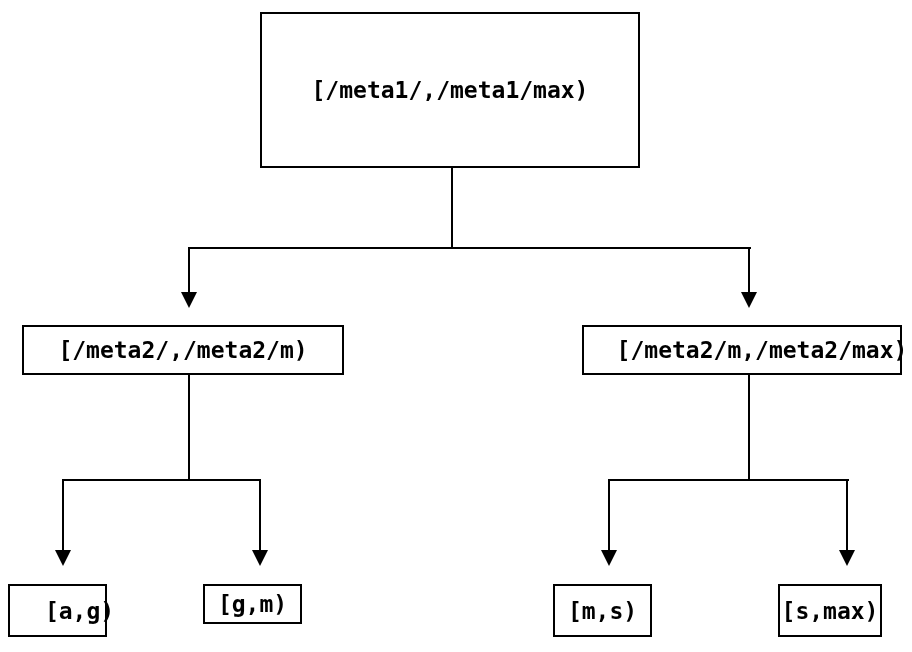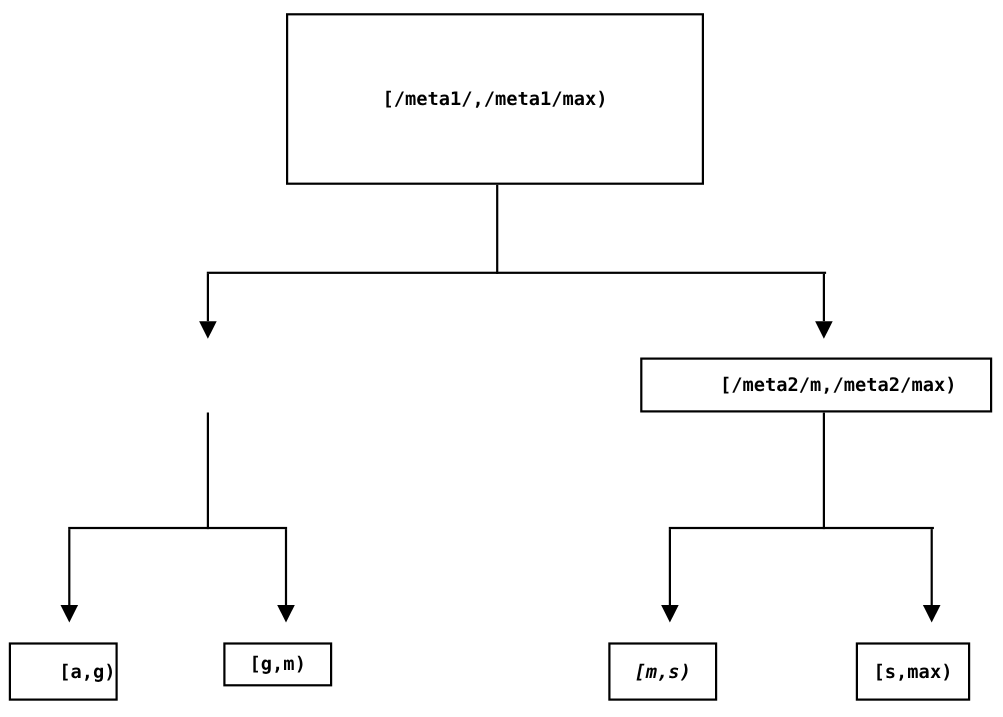--- a/index.html
+++ b/index.html
@@ -16,21 +16,21 @@
     overflow: hidden;
   }
   .node {
     position: absolute;
     box-sizing: border-box;
     border: 2px solid #000000;
     background: #ffffff;
     display: flex;
     align-items: center;
     justify-content: center;
-    font-size: 17px;
+    font-size: 23px;
     font-weight: bold;
     color: #000000;
     white-space: nowrap;
   }
   .edge {
     position: absolute;
     background: #000000;
   }
   .arrowhead {
     position: absolute;
@@ -40,21 +40,21 @@
     border-right: 8px solid transparent;
     border-top: 16px solid #000000;
   }
 
   
   #node-root      { left: 260px; top: 12px;  width: 380px; height: 156px; }
   #node-left      { left: 22px;  top: 325px; width: 322px; height: 50px; }
   #node-right     { left: 582px; top: 325px; width: 320px; height: 50px; padding-left: 40px; }
   #node-leaf-ag   { left: 8px;   top: 584px; width: 99px;  height: 53px; padding-left: 44px; }
   #node-leaf-gm   { left: 203px; top: 584px; width: 99px;  height: 40px; }
-  #node-leaf-ms   { left: 553px; top: 584px; width: 99px;  height: 53px; font-style: italic; }
+  #node-leaf-ms   { left: 553px; top: 584px; width: 99px;  height: 53px; }
   #node-leaf-smax { left: 778px; top: 584px; width: 104px; height: 53px; }
 
   
   #stem-root   { left: 451px; top: 168px; width: 2px;   height: 81px; }
   #hbar-root   { left: 188px; top: 247px; width: 563px; height: 2px; }
   #drop-root-l { left: 188px; top: 249px; width: 2px;   height: 43px; }
   #drop-root-r { left: 748px; top: 249px; width: 2px;   height: 43px; }
   #arrow-root-l { left: 181px; top: 292px; }
   #arrow-root-r { left: 741px; top: 292px; }
 
@@ -73,20 +73,21 @@
   #drop-right-r { left: 846px; top: 481px; width: 2px;   height: 69px; }
   #arrow-right-l { left: 601px; top: 550px; }
   #arrow-right-r { left: 839px; top: 550px; }
 </style>
 </head>
 <body>
 
 <div class="canvas">
 
   <div class="node" id="node-root">[/meta1/,/meta1/max)</div>
+  <div class="node" id="node-left">[/meta2/,/meta2/m)</div>
   <div class="node" id="node-right">[/meta2/m,/meta2/max)</div>
   <div class="node" id="node-leaf-ag">[a,g)</div>
   <div class="node" id="node-leaf-gm">[g,m)</div>
   <div class="node" id="node-leaf-ms">[m,s)</div>
   <div class="node" id="node-leaf-smax">[s,max)</div>
 
   <div class="edge" id="stem-root"></div>
   <div class="edge" id="hbar-root"></div>
   <div class="edge" id="drop-root-l"></div>
   <div class="edge" id="drop-root-r"></div>

